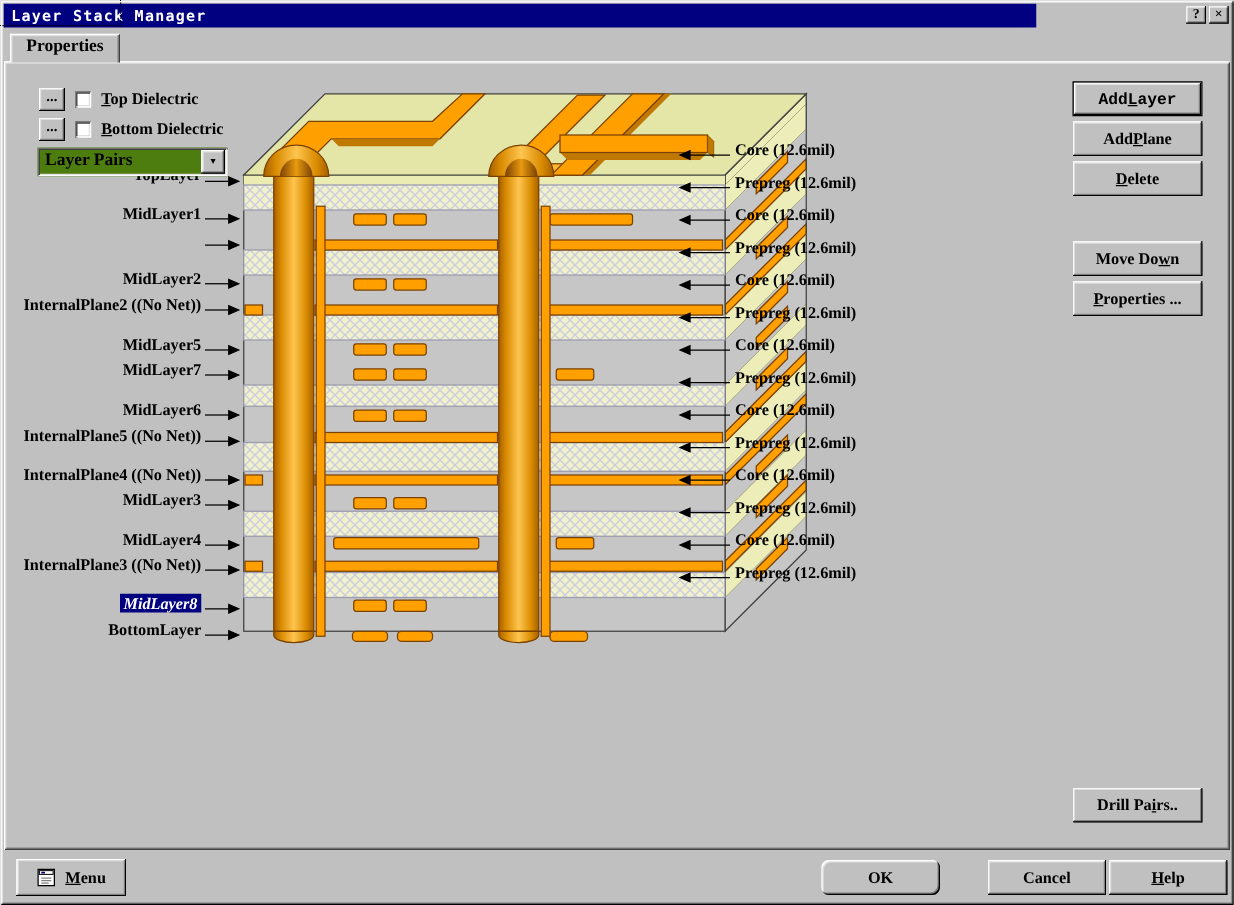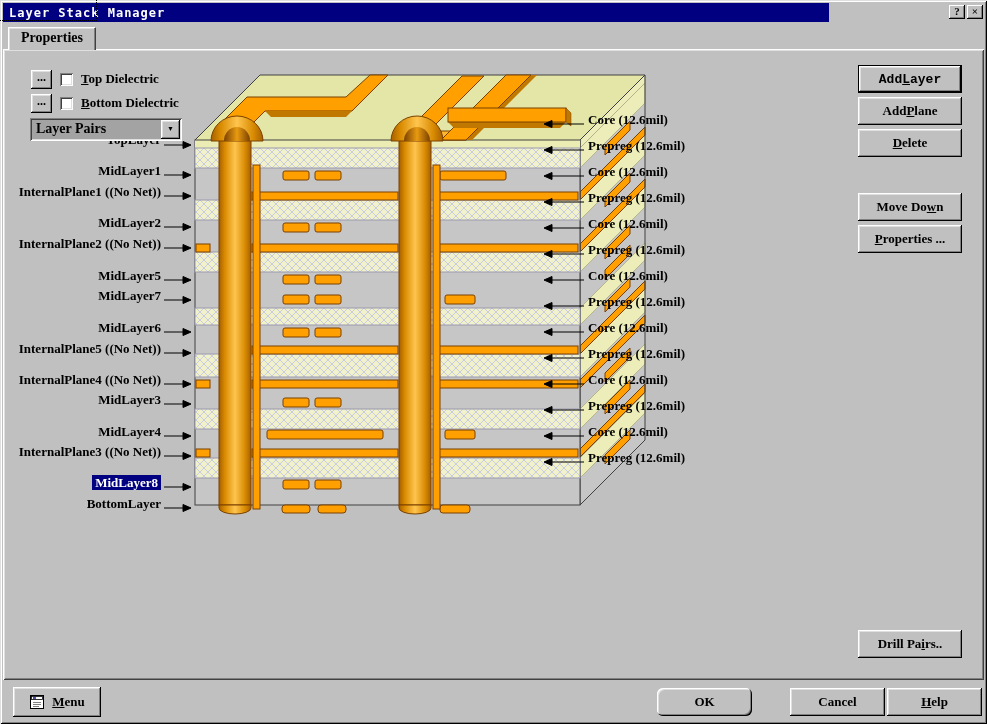--- a/index.html
+++ b/index.html
@@ -32,31 +32,31 @@
   .btn.default{border:1px solid #000;font-family:Liberation Mono, monospace;}
   .focusring{position:absolute;inset:4px;outline:1px dotted #000;pointer-events:none;}
   .mini-btn{position:absolute;width:21px;height:19px;background:#C0C0C0;z-index:5;
     box-shadow: inset -1px -1px 0 #000, inset 1px 1px 0 #fff,
                 inset -2px -2px 0 #808080, inset 2px 2px 0 #DFDFDF;
     font-size:12px;font-weight:bold;text-align:center;line-height:14px;}
   .cb{position:absolute;width:13px;height:13px;background:#FFF;z-index:5;
     box-shadow: inset 1px 1px 0 #808080, inset -1px -1px 0 #FFF,
                 inset 2px 2px 0 #404040, inset -2px -2px 0 #DFDFDF;}
   .cklabel{position:absolute;font-size:13px;white-space:nowrap;z-index:5;}
-  .combo{position:absolute;left:30px;top:118px;width:152px;height:23px;background:#a3a3a3;z-index:6;
+  .combo{position:absolute;left:30px;top:118px;width:152px;height:23px;background:#4d7c0f;z-index:6;
     box-shadow: inset 1px 1px 0 #808080, inset -1px -1px 0 #FFF,
                 inset 2px 2px 0 #404040, inset -2px -2px 0 #DFDFDF;}
   .combo-value{position:absolute;left:6px;top:3px;font-size:14px;white-space:nowrap;}
   .combo-drop{position:absolute;right:2px;top:2px;width:19px;height:19px;background:#C0C0C0;
     box-shadow: inset -1px -1px 0 #000, inset 1px 1px 0 #fff,
                 inset -2px -2px 0 #808080, inset 2px 2px 0 #DFDFDF;
     font-size:7px;text-align:center;line-height:19px;color:#000;}
   .llabel{position:absolute;left:0;width:161px;text-align:right;font-size:13px;
     white-space:nowrap;z-index:3;height:18px;}
-  .llabel .sel{background:#000080;color:#FFF;padding:0 3px;}
+  .llabel .sel{background:#000080;color:#FFF;padding:0 3px;font-style:italic;}
   .ann{position:absolute;left:588px;font-size:13px;white-space:nowrap;z-index:3;}
   .gfx{position:absolute;left:0;top:56px;z-index:2;}
   .menu-btn{left:13px;top:687px;width:88px;height:30px;gap:7px;}
   .dlg-btn{top:688px;width:95px;height:28px;}
   u{text-decoration:underline;}
 </style>
 </head>
 <body>
 
 <div class="dialog">
@@ -78,21 +78,20 @@
   <div class="cb" style="left:60px;top:97px;"></div>
   <div class="cklabel" style="left:81px;top:95px;"><u>B</u>ottom Dielectric</div>
 
   <div class="combo">
     <span class="combo-value">Layer Pairs</span>
     <span class="combo-drop">▼</span>
   </div>
 
   <div class="llabel" style="top:132px;"><span>TopLayer</span></div>
   <div class="llabel" style="top:163px;"><span>MidLayer1</span></div>
-  <div class="llabel" style="top:184px;"><span>InternalPlane1 ((No Net))</span></div>
   <div class="llabel" style="top:215px;"><span>MidLayer2</span></div>
   <div class="llabel" style="top:236px;"><span>InternalPlane2 ((No Net))</span></div>
   <div class="llabel" style="top:268px;"><span>MidLayer5</span></div>
   <div class="llabel" style="top:288px;"><span>MidLayer7</span></div>
   <div class="llabel" style="top:320px;"><span>MidLayer6</span></div>
   <div class="llabel" style="top:341px;"><span>InternalPlane5 ((No Net))</span></div>
   <div class="llabel" style="top:372px;"><span>InternalPlane4 ((No Net))</span></div>
   <div class="llabel" style="top:392px;"><span>MidLayer3</span></div>
   <div class="llabel" style="top:424px;"><span>MidLayer4</span></div>
   <div class="llabel" style="top:444px;"><span>InternalPlane3 ((No Net))</span></div>

